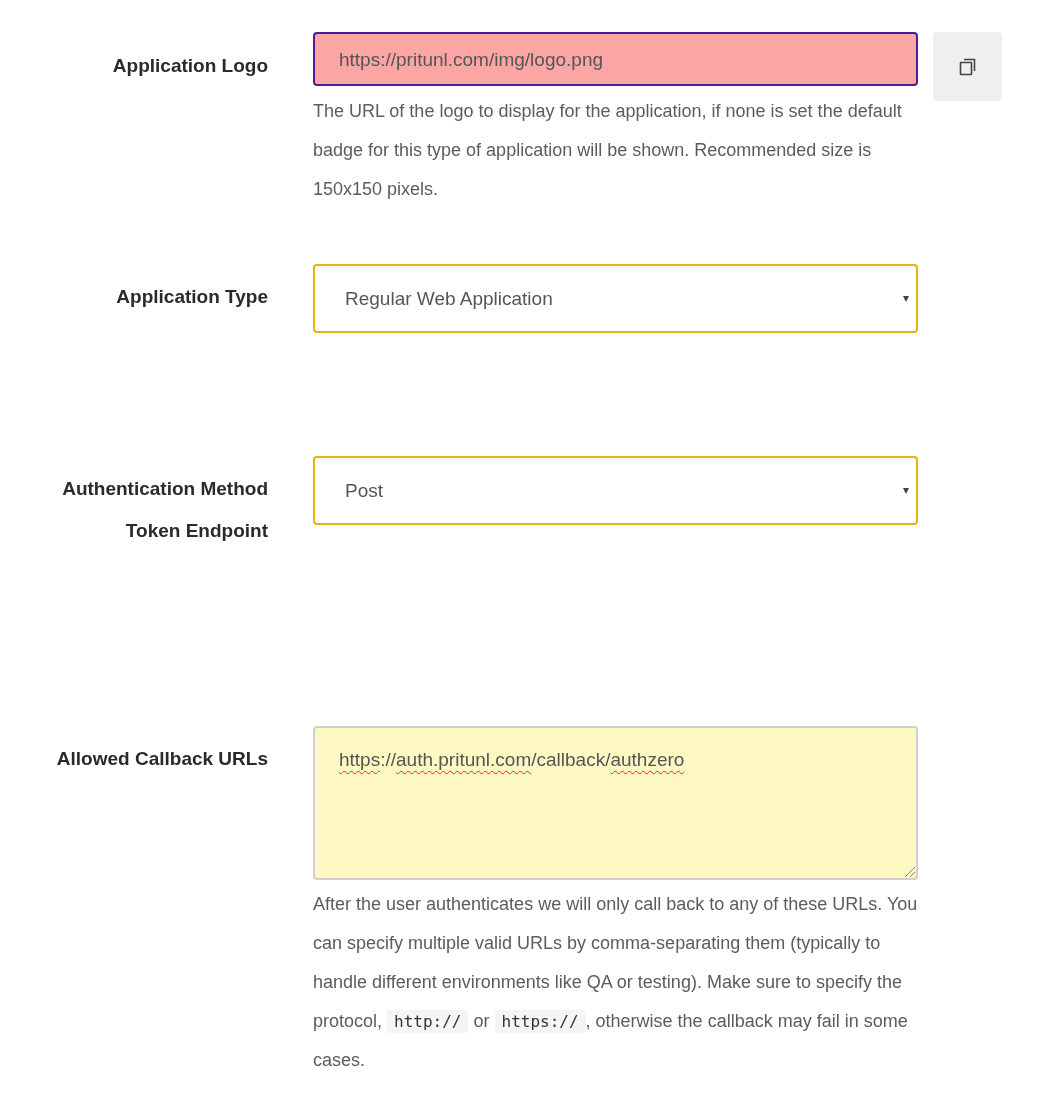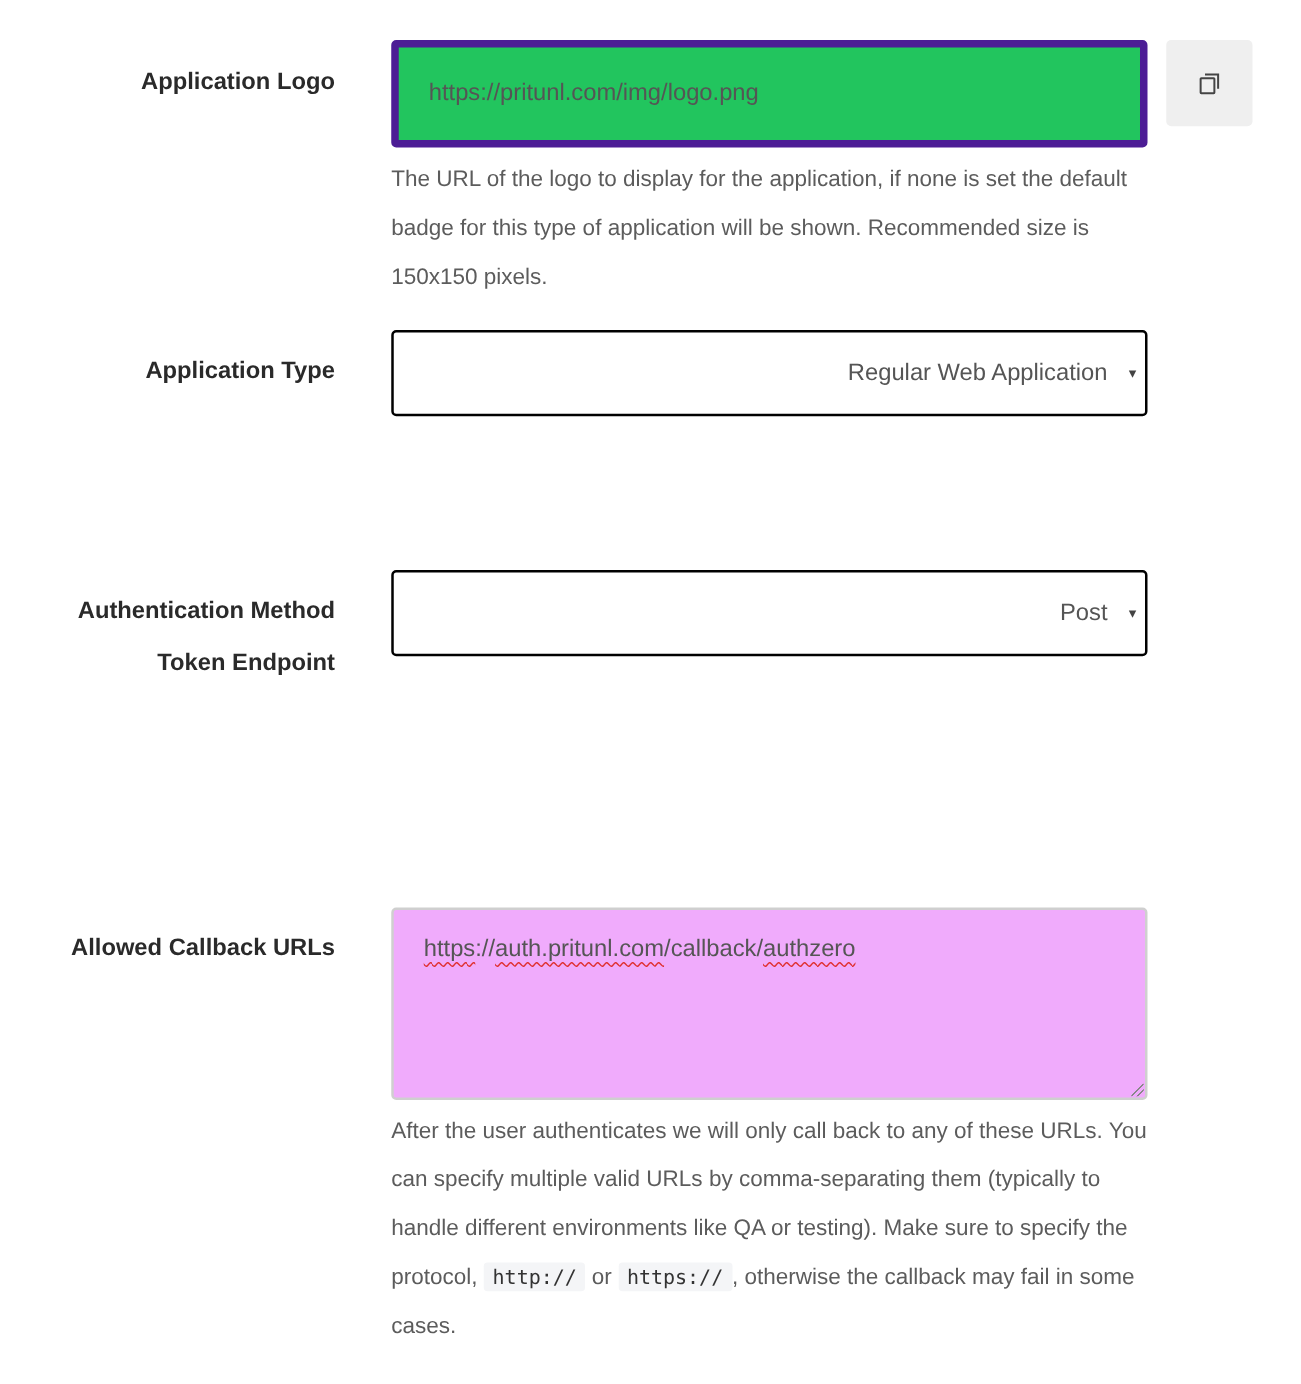--- a/index.html
+++ b/index.html
@@ -30,60 +30,59 @@
       line-height: 42px;
     }
     .field-control {
       position: absolute;
       left: 313px;
       width: 605px;
     }
     .text-input {
       display: block;
       width: 605px;
-      height: 86px;
-      border: 6px solid #4c1d95;
+      height: 54px;
+      border: 2px solid #4c1d95;
       border-radius: 4px;
-      background: #22c55e;
+      background: #fca5a5;
       padding: 0 24px;
       font-family: "Liberation Sans", "DejaVu Sans", sans-serif;
       font-size: 19px;
       color: #555555;
       line-height: 65px;
       outline: none;
     }
     .select-box {
       position: relative;
       width: 605px;
       height: 69px;
-      border: 2px solid #000000;
+      border: 2px solid #eab308;
       border-radius: 4px;
       background: #ffffff;
       padding: 0 30px;
       font-size: 19px;
       color: #555555;
       line-height: 65px;
       cursor: pointer;
-      text-align: right;
     }
     .select-box .caret {
       position: absolute;
       right: 7px;
       top: 0;
       font-size: 12px;
       color: #444444;
       line-height: 65px;
     }
     .textarea {
       position: relative;
       width: 605px;
       height: 154px;
       border: 2px solid #cfcfcf;
       border-radius: 4px;
-      background: #f0abfc;
+      background: #fef9c3;
       padding: 18px 24px;
       font-size: 19px;
       color: #555555;
       line-height: 28px;
     }
     .spell {
       text-decoration: underline wavy #e03030;
       text-decoration-thickness: 1px;
       text-underline-offset: 4px;
     }

